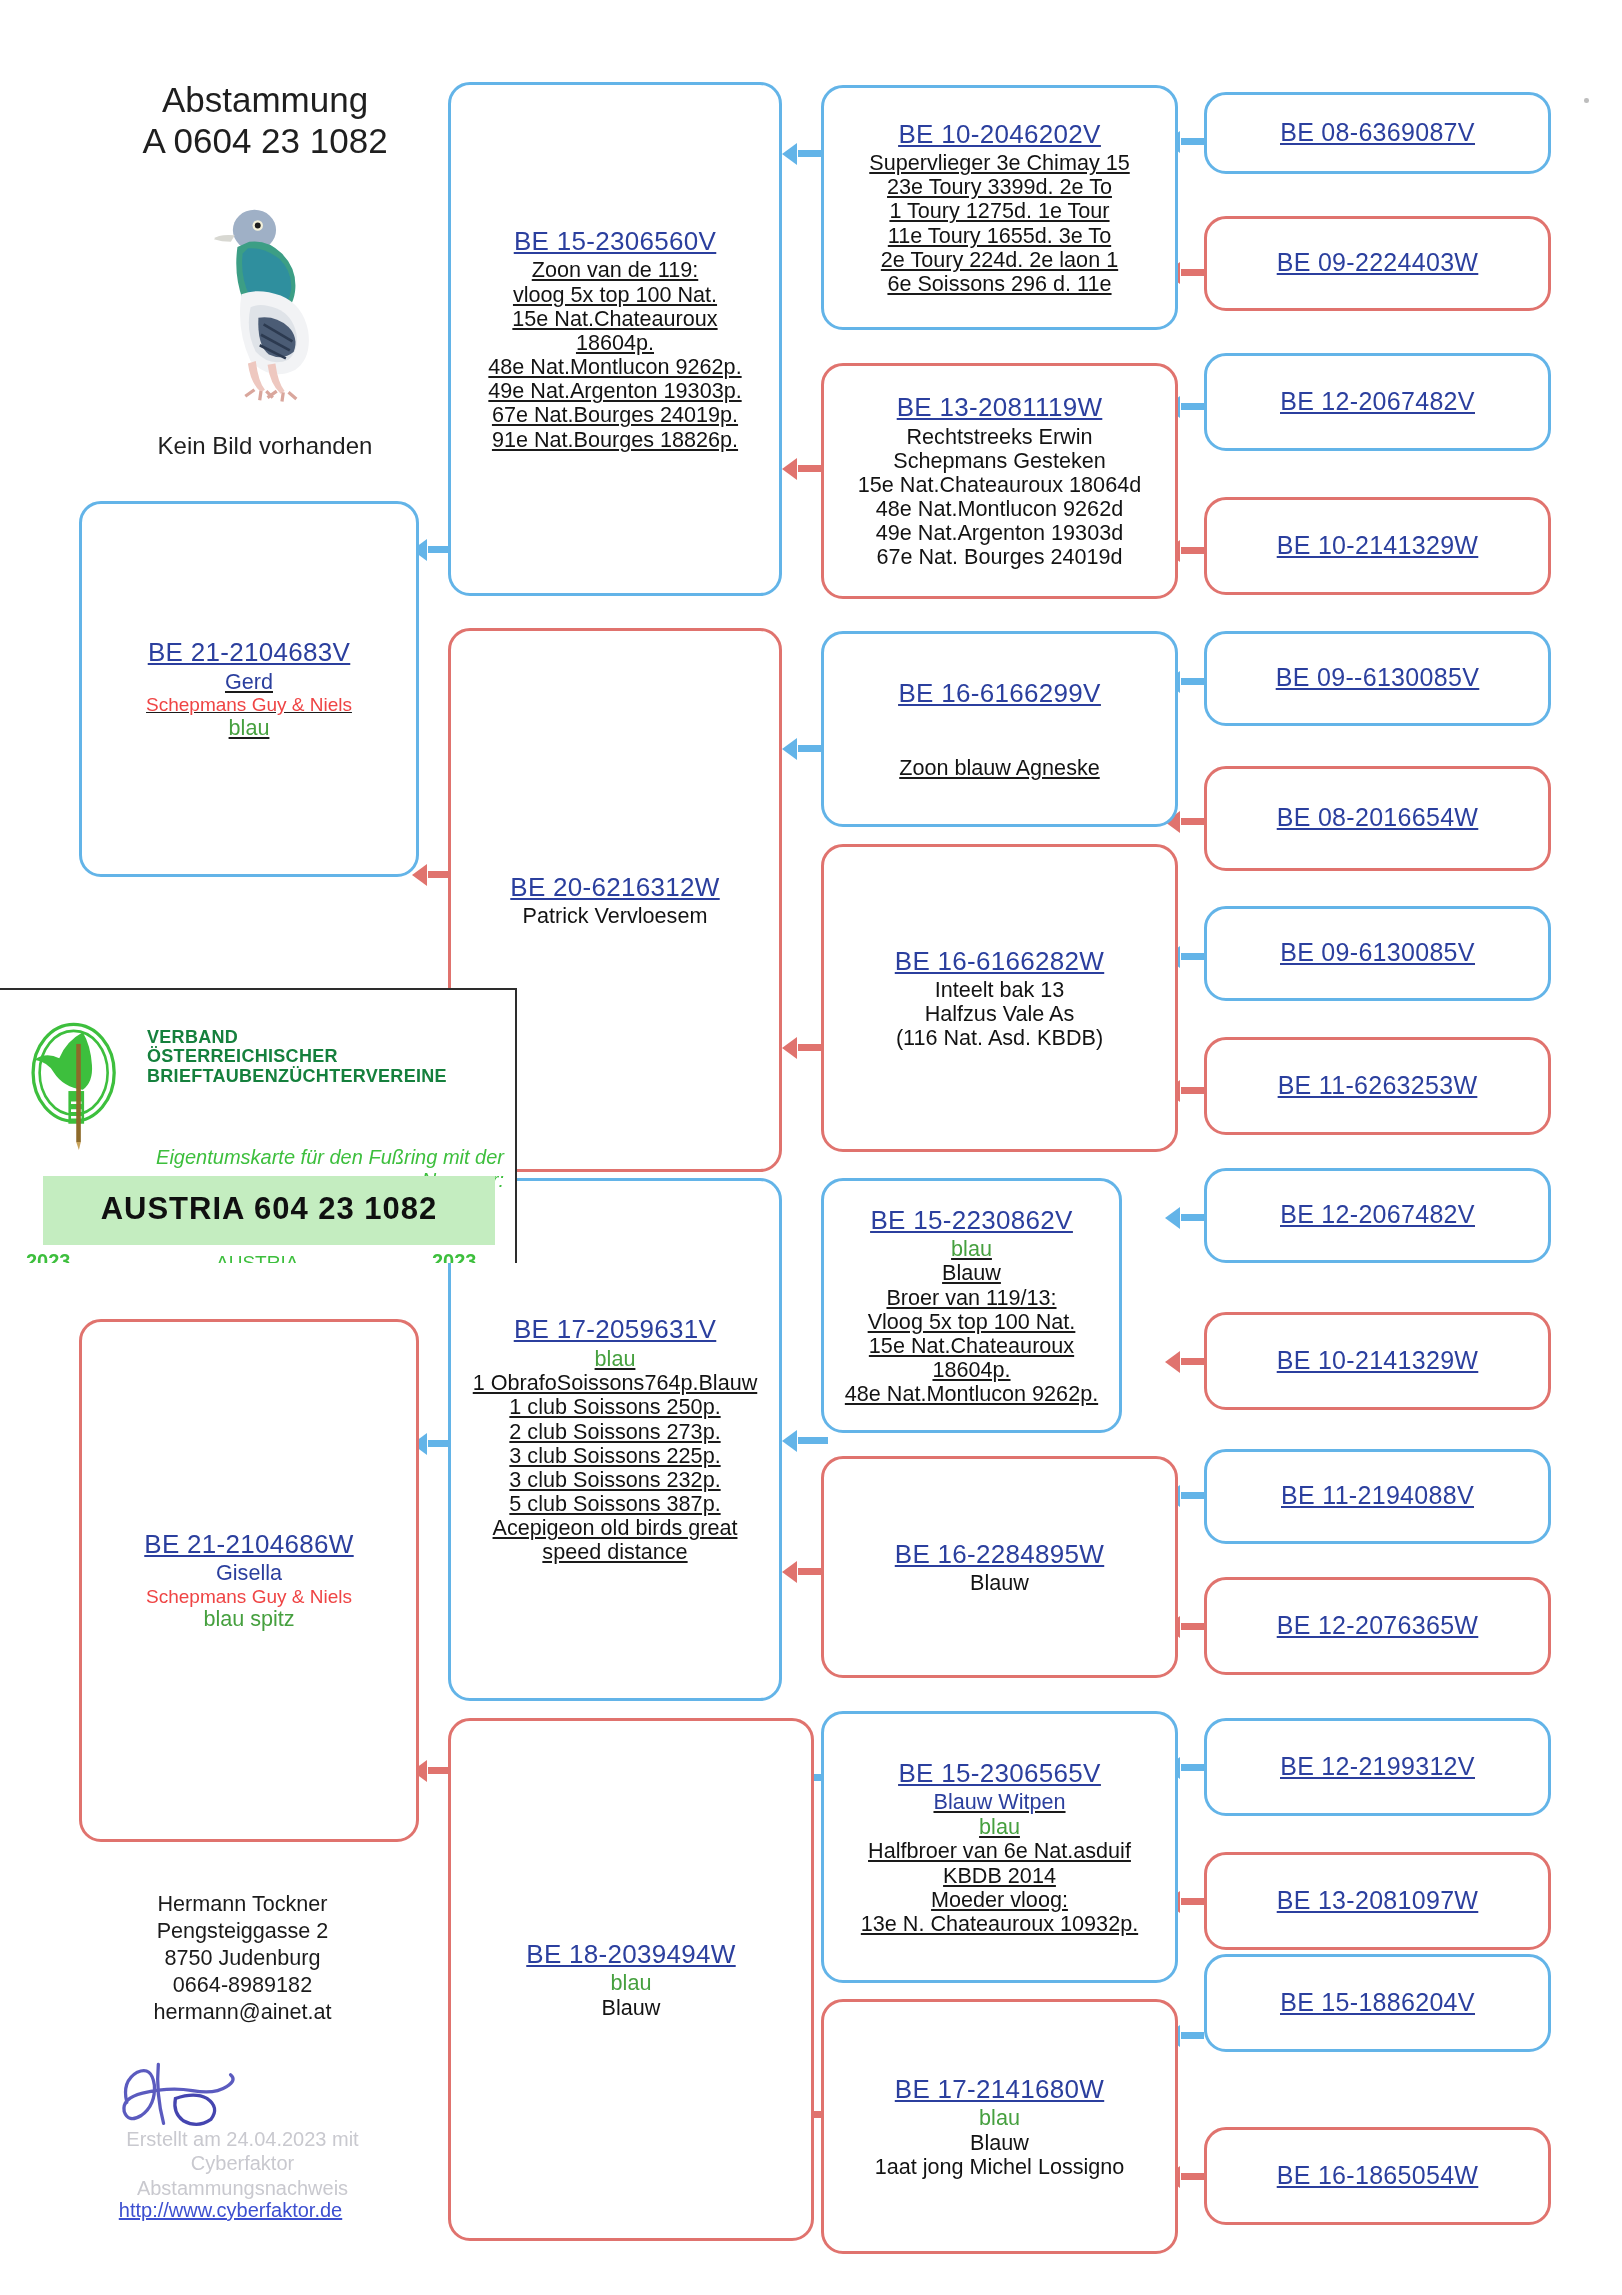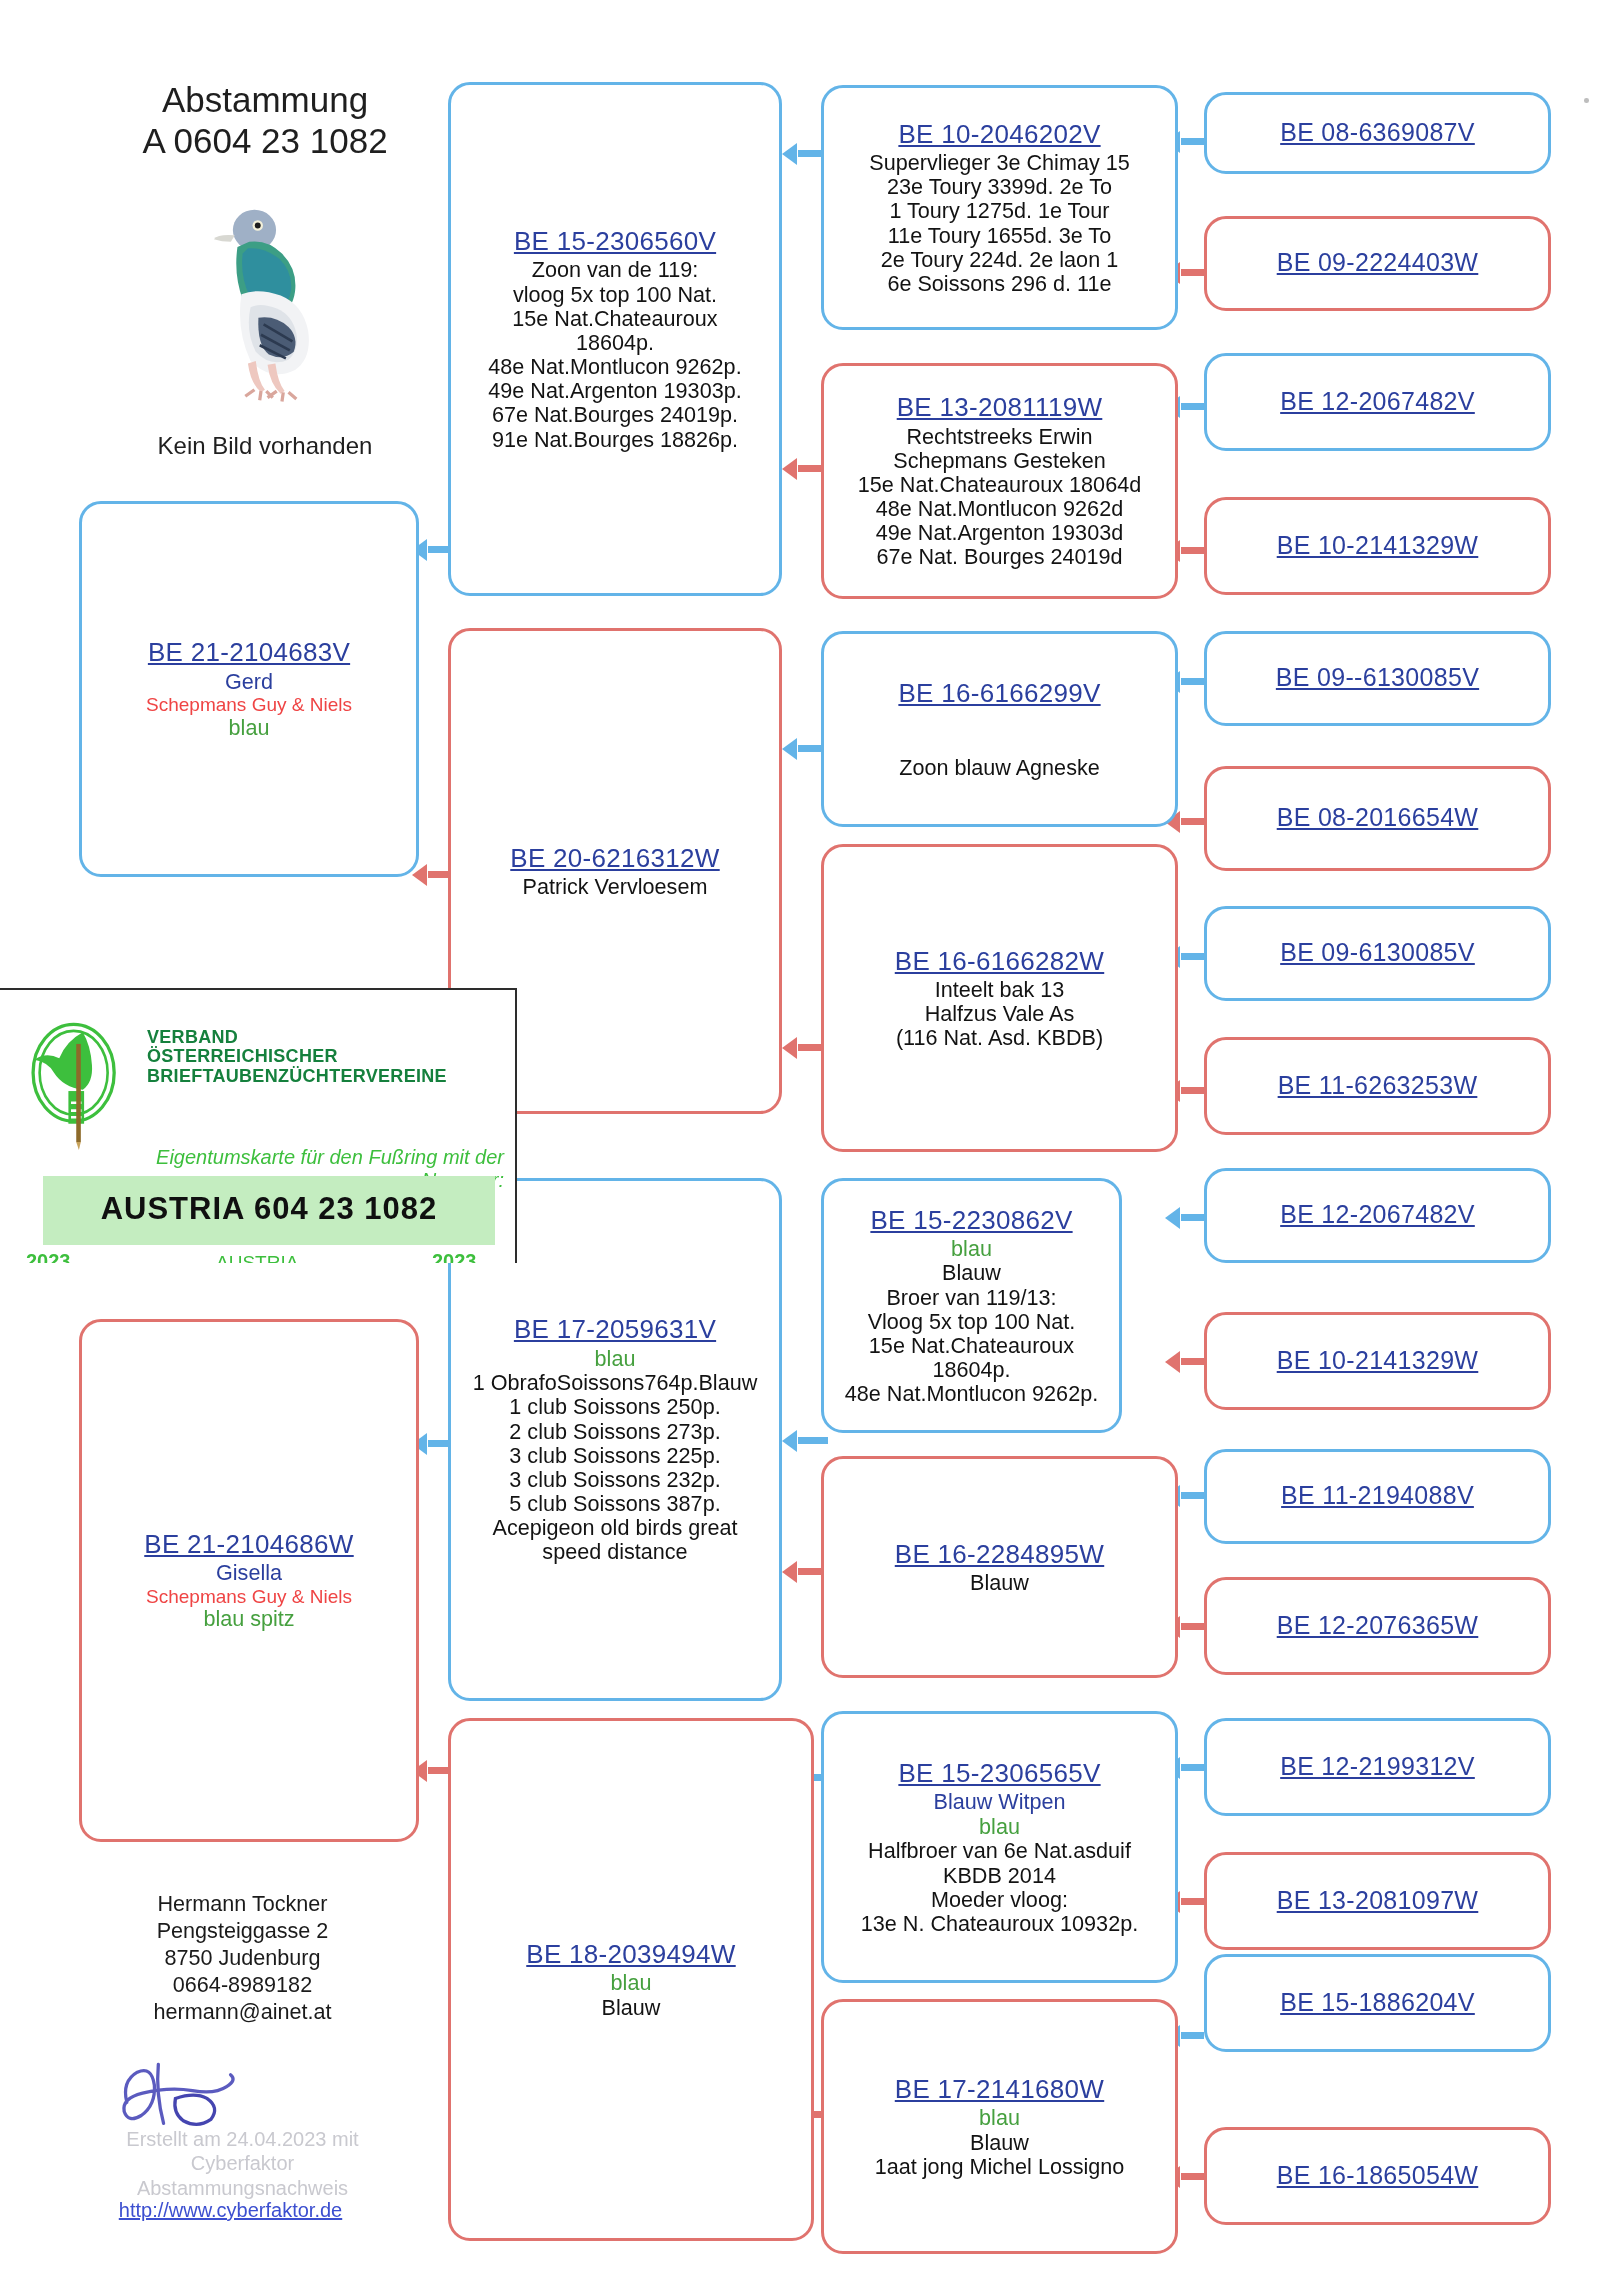--- a/index.html
+++ b/index.html
@@ -14,21 +14,21 @@
   #title{left:111px;top:79px;width:308px;text-align:center;font-size:35px;line-height:1.18;color:#1f1f1f;}
   #pigeon-photo{left:177px;top:196px;width:151px;height:216px;}
   #no-image-label{left:111px;top:432px;width:308px;text-align:center;font-size:24px;color:#1f1f1f;}
 
   
   .pbox{
     border-radius:22px;background:#fff;
     display:flex;flex-direction:column;justify-content:center;align-items:center;
     padding:3.9px 7.9px;
   }
-  .pbox.blue{border:3.3px solid #63b4e8;}
+  .pbox.blue{border:3.3px solid #63b4e8;text-decoration:underline;}
   .pbox.red{border:3.3px solid #e0736e;}
   .pid{
     color:#2b3f9e;text-decoration:underline;
     font-size:26px;letter-spacing:0.3px;white-space:nowrap;margin-bottom:1.3px;
   }
   .pid.sm{font-size:25px;}
   .pnote{font-size:21.6px;line-height:1.12;text-align:center;color:#131313;}
   .pname{font-size:21.6px;line-height:1.14;text-align:center;color:#2b3f9e;}
   .pbreeder{font-size:19px;line-height:1.14;text-align:center;color:#ef4444;}
   .pcolor{font-size:21.6px;line-height:1.14;text-align:center;color:#46a03f;}
@@ -236,21 +236,21 @@
       <div>vloog 5x top 100 Nat.</div>
       <div>15e Nat.Chateauroux</div>
       <div>18604p.</div>
       <div>48e Nat.Montlucon 9262p.</div>
       <div>49e Nat.Argenton 19303p.</div>
       <div>67e Nat.Bourges 24019p.</div>
       <div>91e Nat.Bourges 18826p.</div>
     </div>
 </div>
 
-<div class="abs pbox red" style="left:448px;top:628px;width:334px;height:486px;">
+<div class="abs pbox red" style="left:448px;top:628px;width:334px;height:544px;">
   <div class="pid">BE 20-6216312W</div>
   <div class="pnote">
       <div>Patrick Vervloesem</div>
     </div>
 </div>
 
 <div class="abs pbox blue" style="left:448px;top:1178px;width:334px;height:523px;">
   <div class="pid">BE 17-2059631V</div>
   <div class="pcolor">blau</div>
   <div class="pnote">

